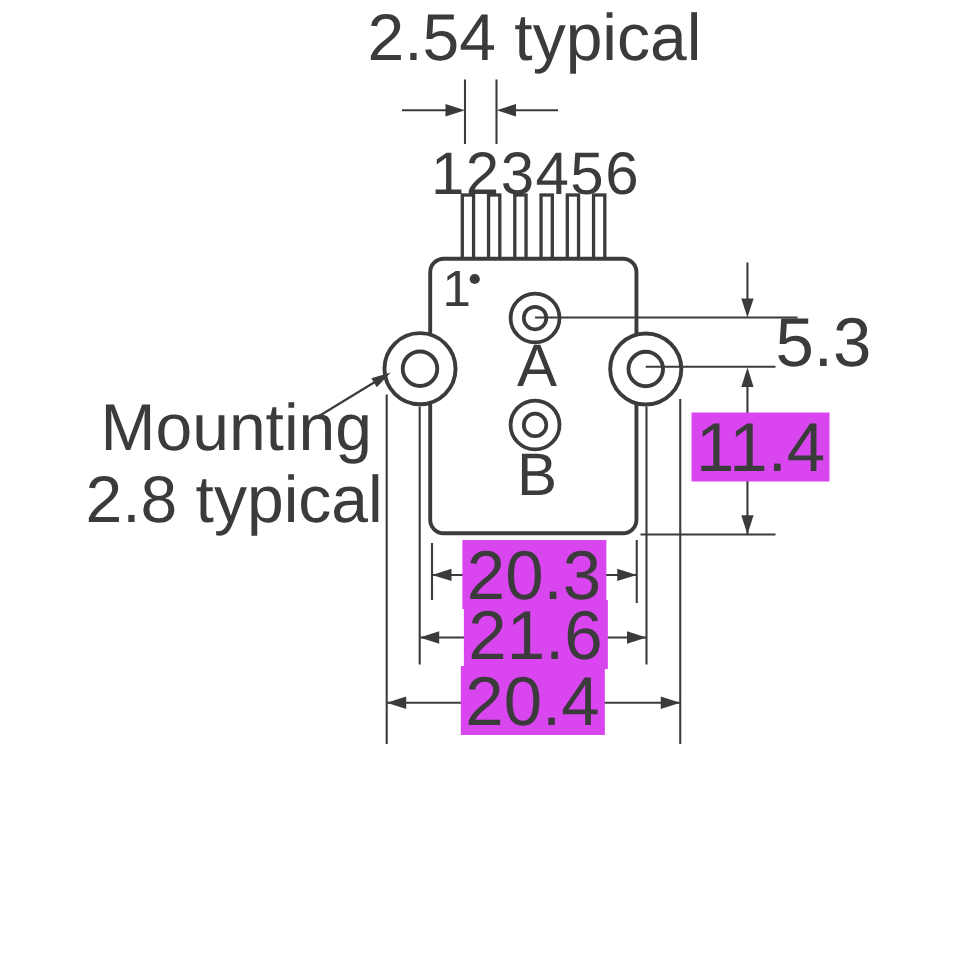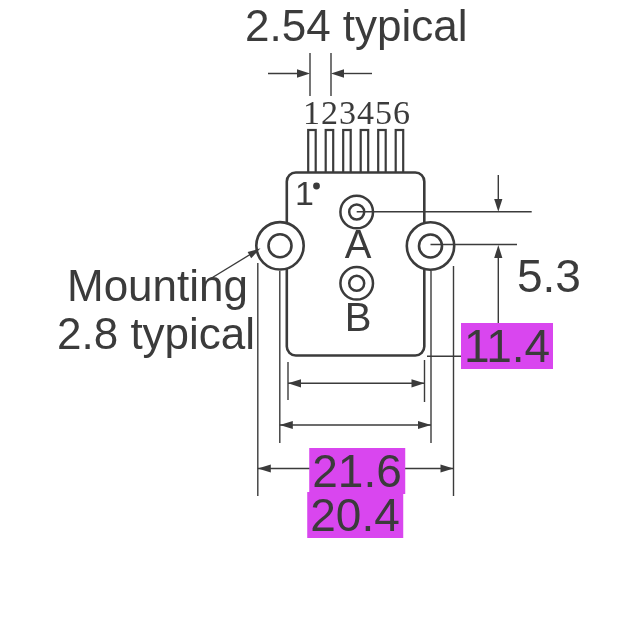--- a/index.html
+++ b/index.html
@@ -2,25 +2,25 @@
 <html><head>
 <meta charset="utf-8">
 <style>
   html,body{margin:0;padding:0;background:#ffffff;}
   #stage{
     position:relative;width:640px;height:640px;background:#ffffff;overflow:hidden;
     font-family:"Liberation Sans", sans-serif;color:#3b3b3b;
   }
   #linework{position:absolute;left:0;top:0;}
   .txt{position:absolute;white-space:nowrap;line-height:1;color:#3b3b3b;}
-  .dim{font-size:46px;margin-top:48px;}
+  .dim{font-size:46px;}
   .dim-sm{font-size:44px;}
   .masked{background:#d946ef;padding:0 3px;}
   .ctr{transform:translateX(-50%);}
-  .pinnums{font-size:34px;letter-spacing:1px;font-family:Liberation Serif, serif;}
+  .pinnums{font-size:40px;letter-spacing:1px;}
   .pin1{font-size:34px;}
   .portlabel{font-size:40px;transform:translateX(-50%);}
 </style>
 </head>
 <body>
 
 <div id="stage">
 
   <svg id="linework" width="640" height="640" viewBox="0 0 640 640" fill="none" stroke="#3b3b3b" stroke-width="1.4">
 
@@ -118,18 +118,19 @@
 
   <div class="txt portlabel" style="left:358px;top:297px;">B</div>
 
   <div class="txt dim-sm" style="left:57px;top:264px;margin-left:10px;">Mounting</div>
   <div class="txt dim-sm" style="left:57px;top:312px;">2.8 typical</div>
 
   <div class="txt dim" style="left:517px;top:205px;">5.3</div>
 
   <div class="txt dim masked" style="left:461px;top:275px;">11.4</div>
 
+  <div class="txt dim masked ctr" style="left:356px;top:360px;">20.3</div>
 
   <div class="txt dim masked ctr" style="left:357px;top:400px;">21.6</div>
 
   <div class="txt dim masked ctr" style="left:355px;top:444px;">20.4</div>
 
 </div>
 
 </body></html>

